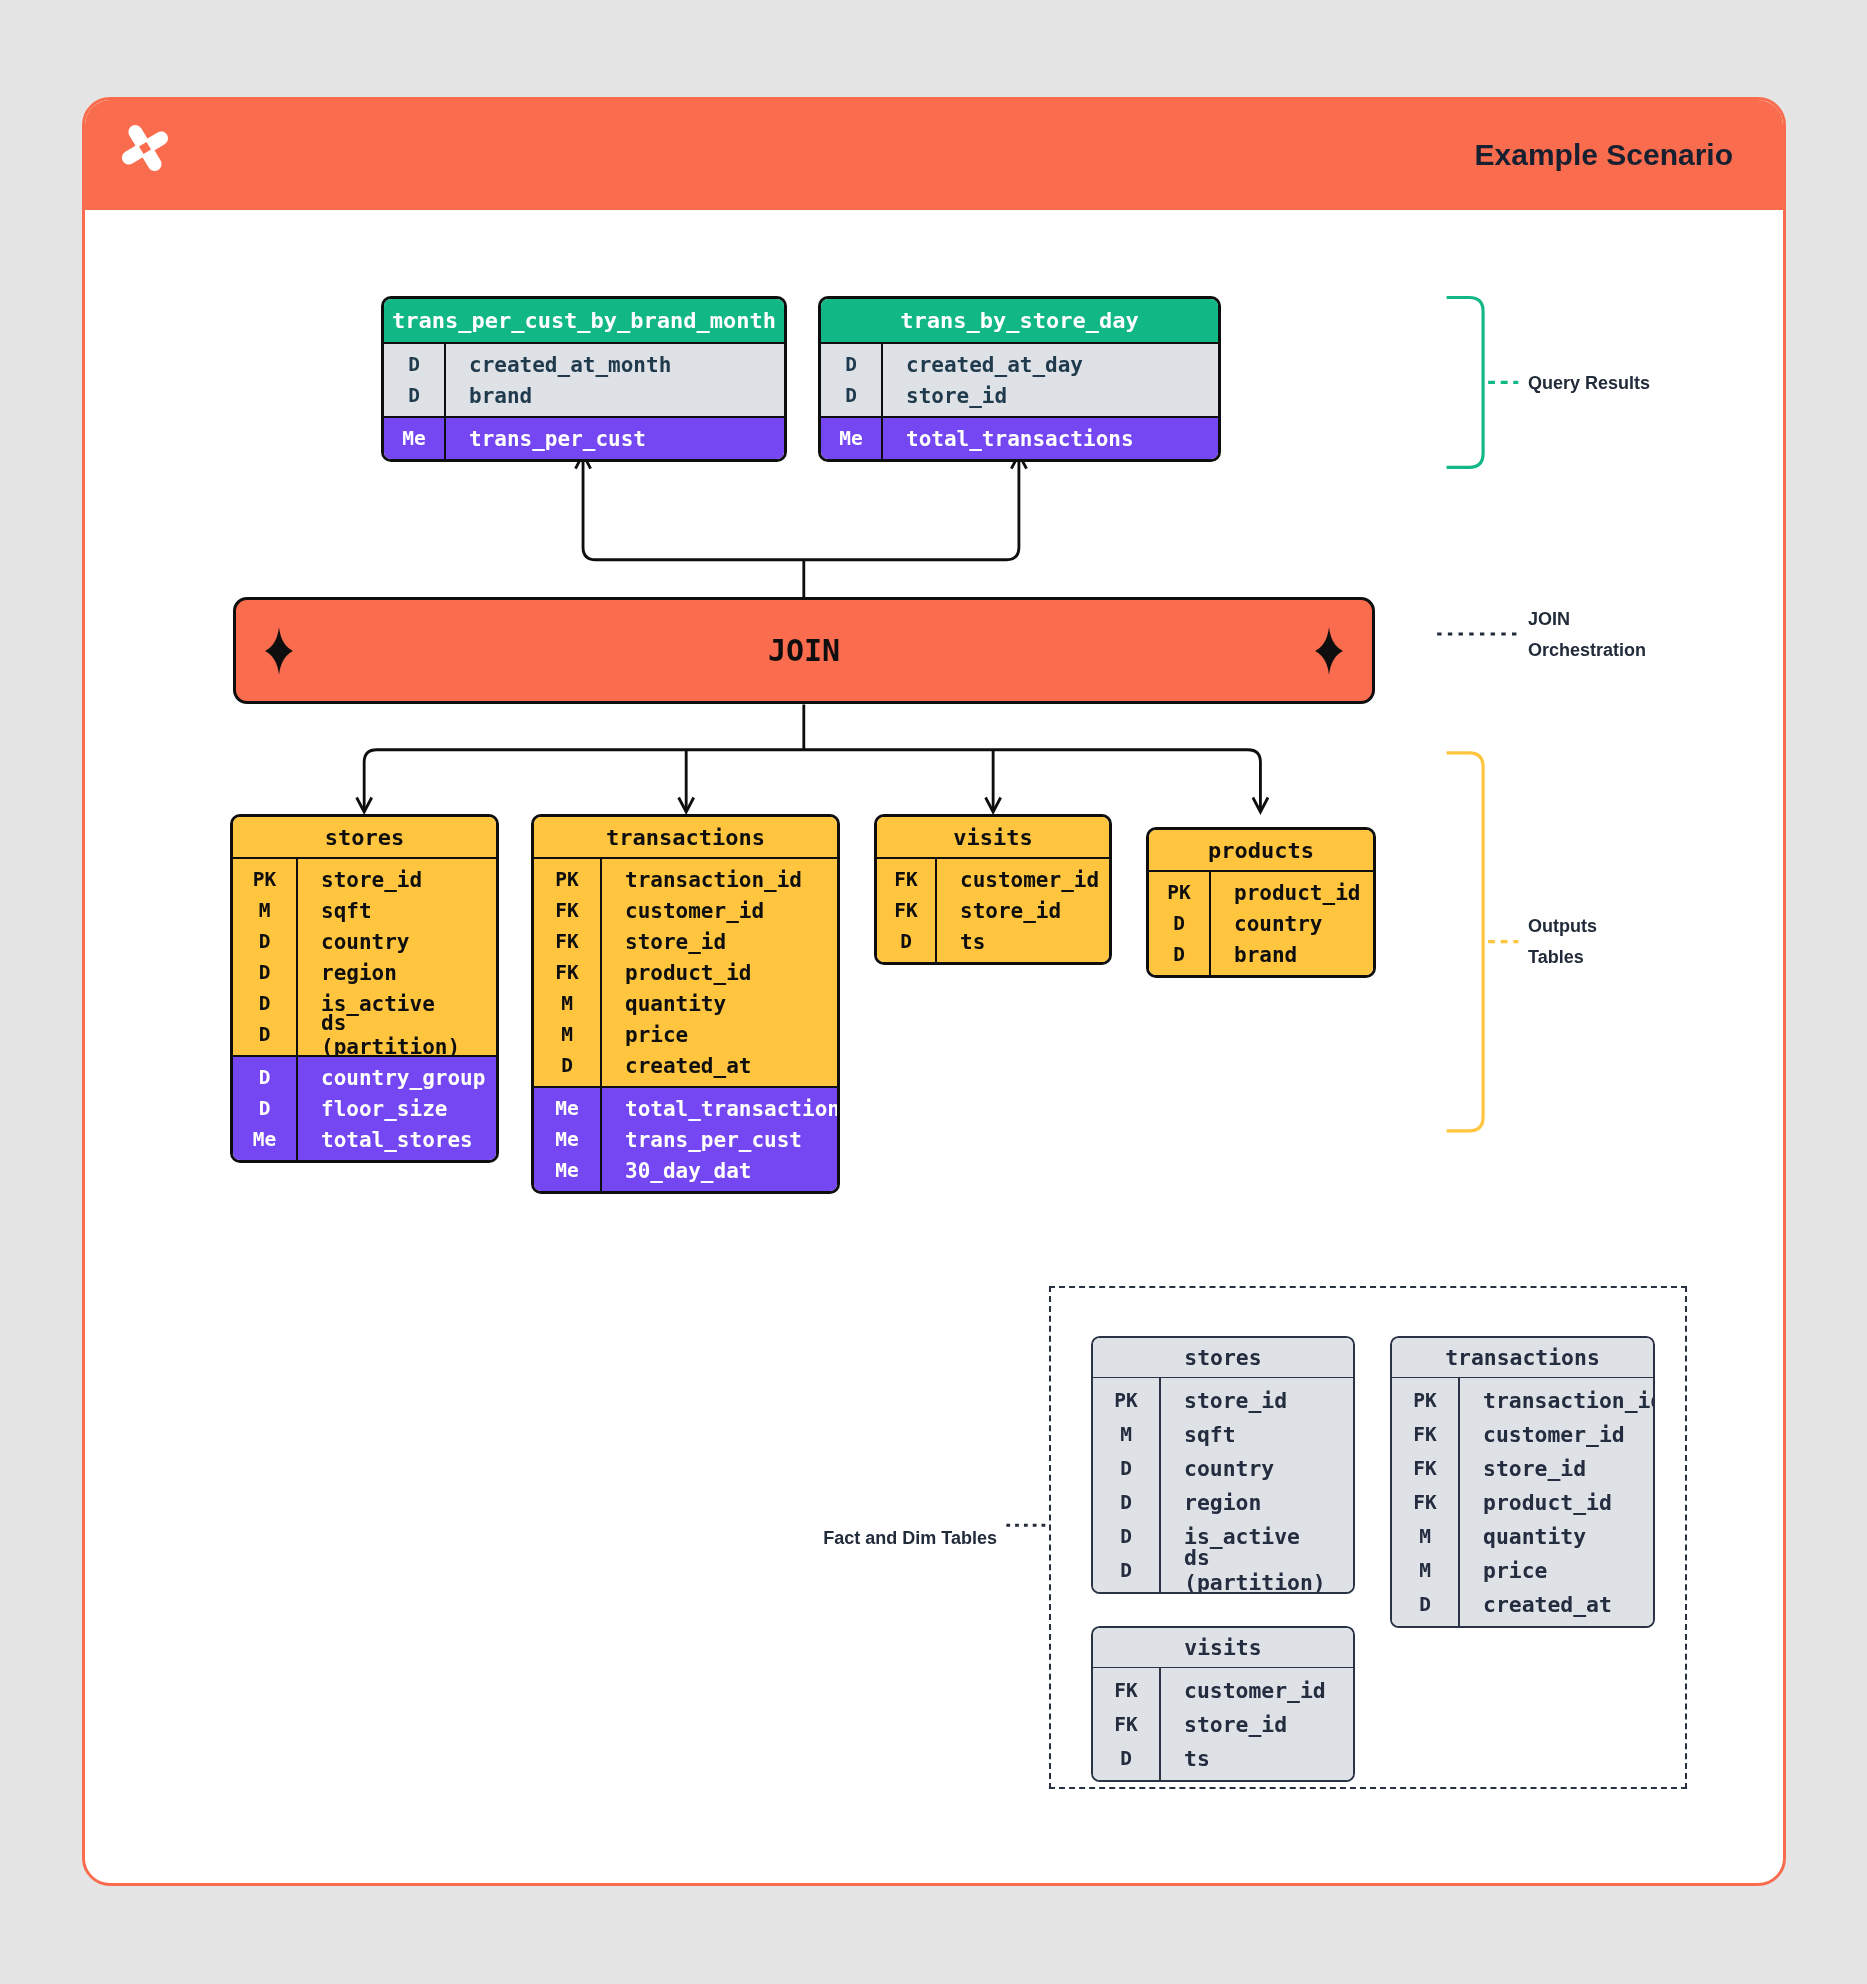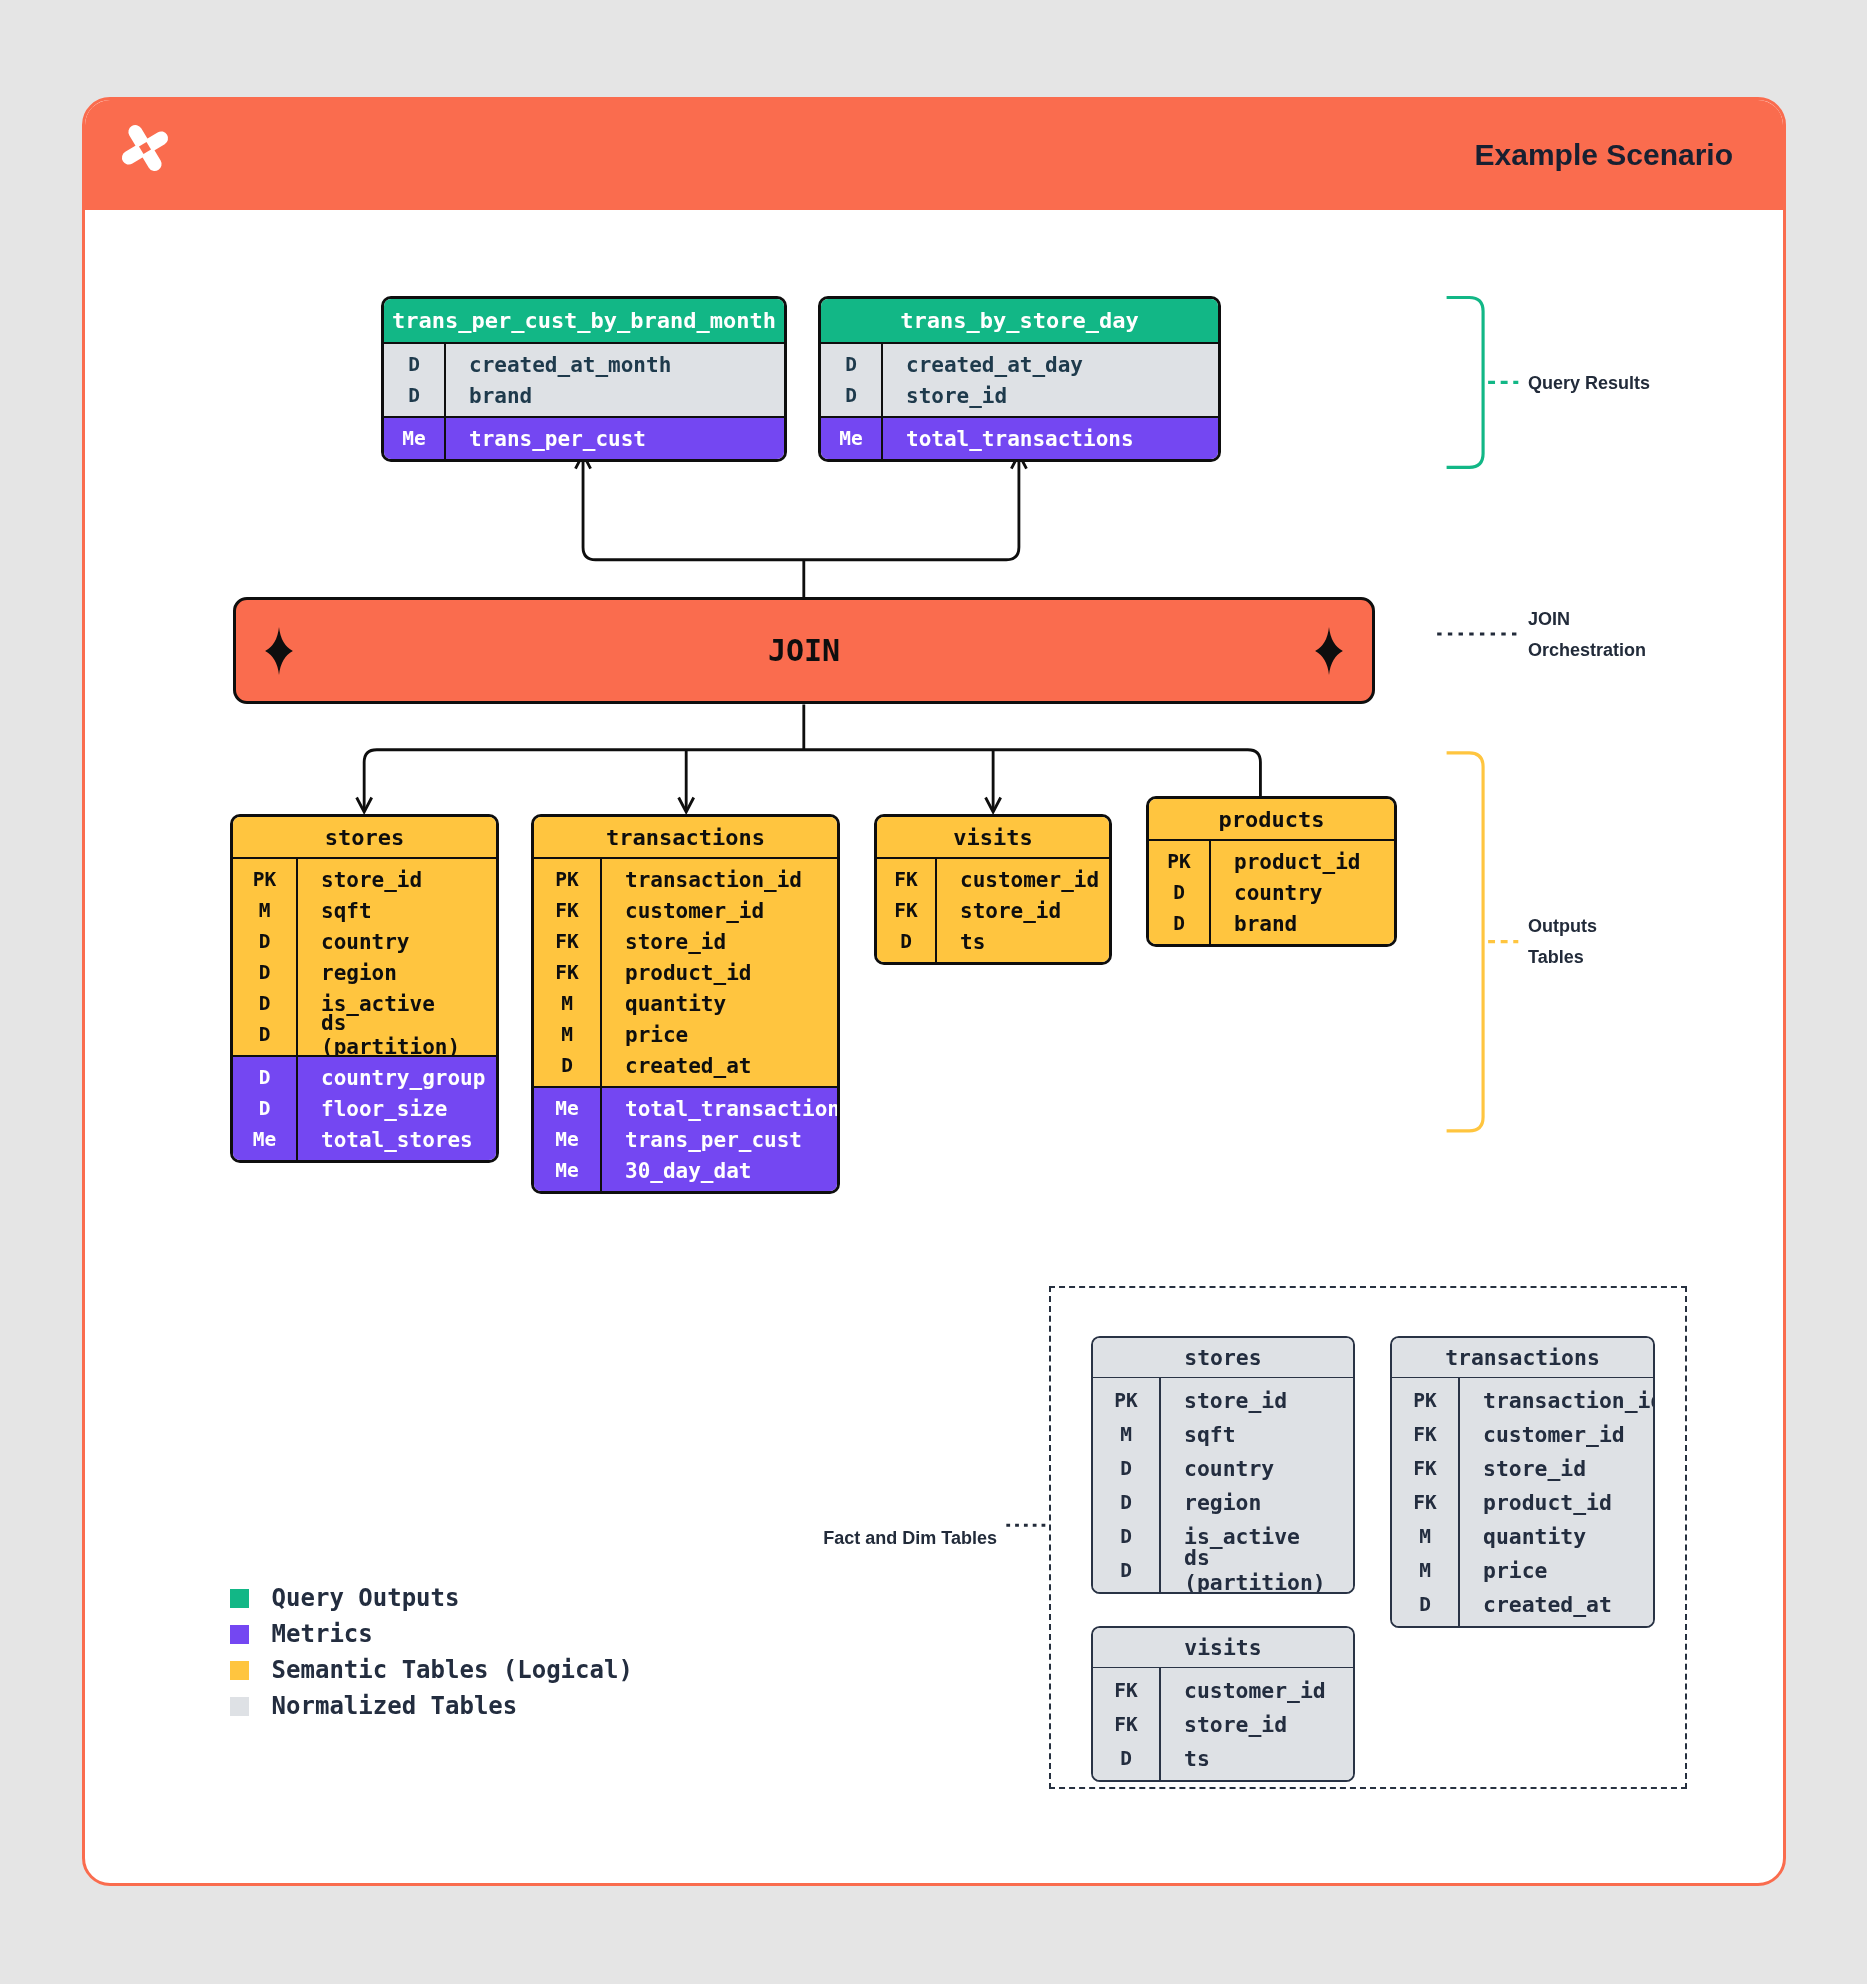--- a/index.html
+++ b/index.html
@@ -263,21 +263,21 @@
           <span class="k">FK</span>
           <span class="f">store_id</span>
         </div>
       <div class="r">
           <span class="k">D</span>
           <span class="f">ts</span>
         </div>
     </div>
   </div>
 
-  <div class="tbl sem" style="left:1146px;top:796px;width:251px;--kw:60px">
+  <div class="tbl sem" style="left:1146px;top:827px;width:230px;--kw:60px">
     <div class="hd">products</div>
     <div class="sec dims">
       <div class="vline"></div>
       <div class="r">
           <span class="k">PK</span>
           <span class="f">product_id</span>
         </div>
       <div class="r">
           <span class="k">D</span>
           <span class="f">country</span>
@@ -380,33 +380,15 @@
           <span class="k">FK</span>
           <span class="f">store_id</span>
         </div>
       <div class="r">
           <span class="k">D</span>
           <span class="f">ts</span>
         </div>
     </div>
   </div>
 
-  <div class="legend">
-    <div class="lrow">
-      <span class="lswatch" style="background-color: rgb(18, 183, 134);"></span>
-      <span class="llabel">Query Outputs</span>
-    </div>
-    <div class="lrow">
-      <span class="lswatch" style="background-color: rgb(116, 71, 242);"></span>
-      <span class="llabel">Metrics</span>
-    </div>
-    <div class="lrow">
-      <span class="lswatch" style="background-color: rgb(255, 197, 63);"></span>
-      <span class="llabel">Semantic Tables (Logical)</span>
-    </div>
-    <div class="lrow">
-      <span class="lswatch" style="background-color: rgb(222, 225, 229);"></span>
-      <span class="llabel">Normalized Tables</span>
-    </div>
-  </div>
 
 </div>
 
 
 </body></html>

